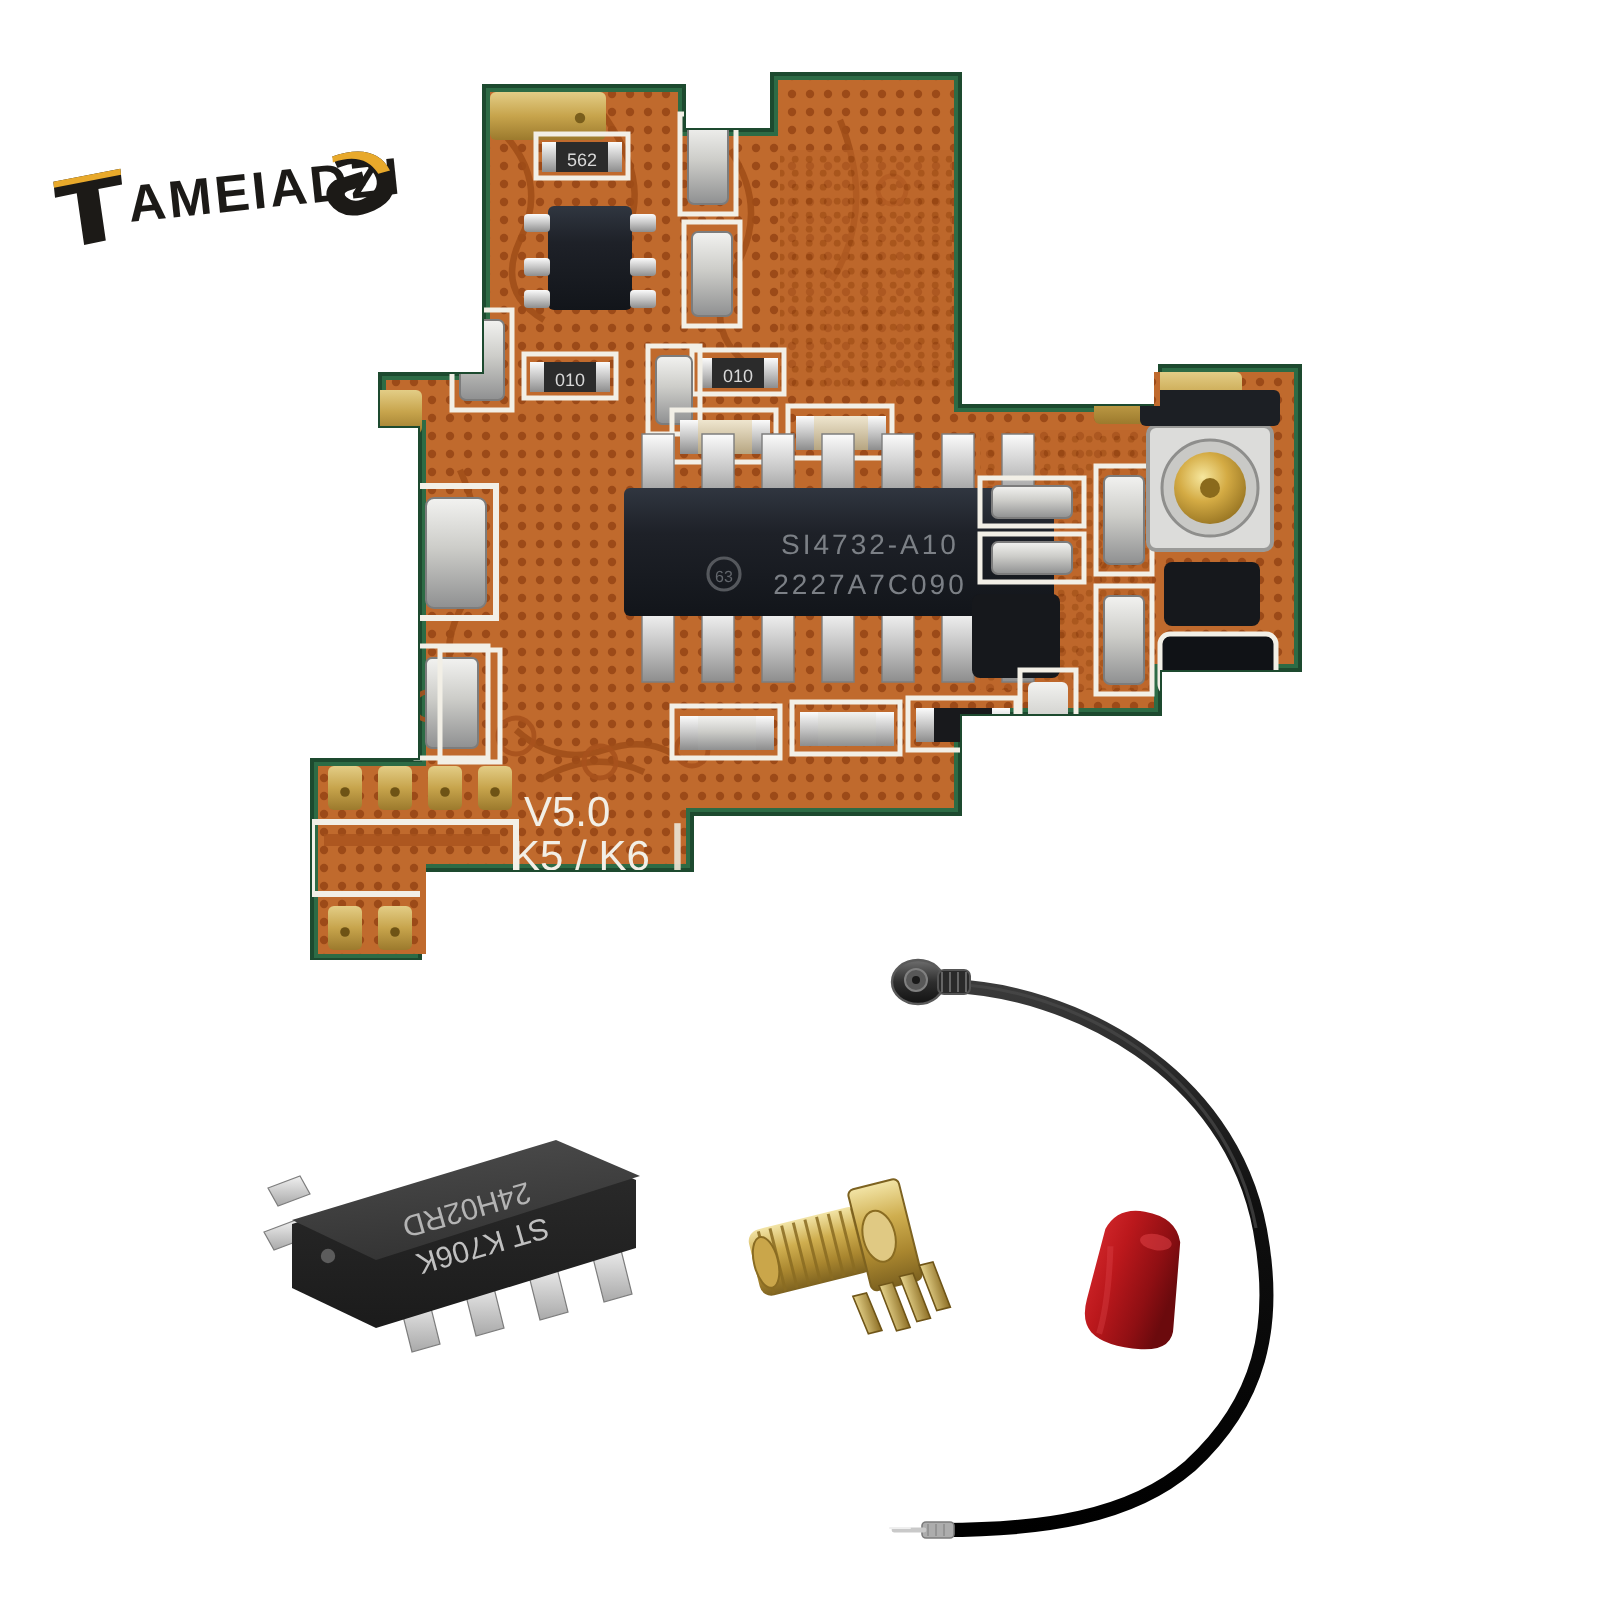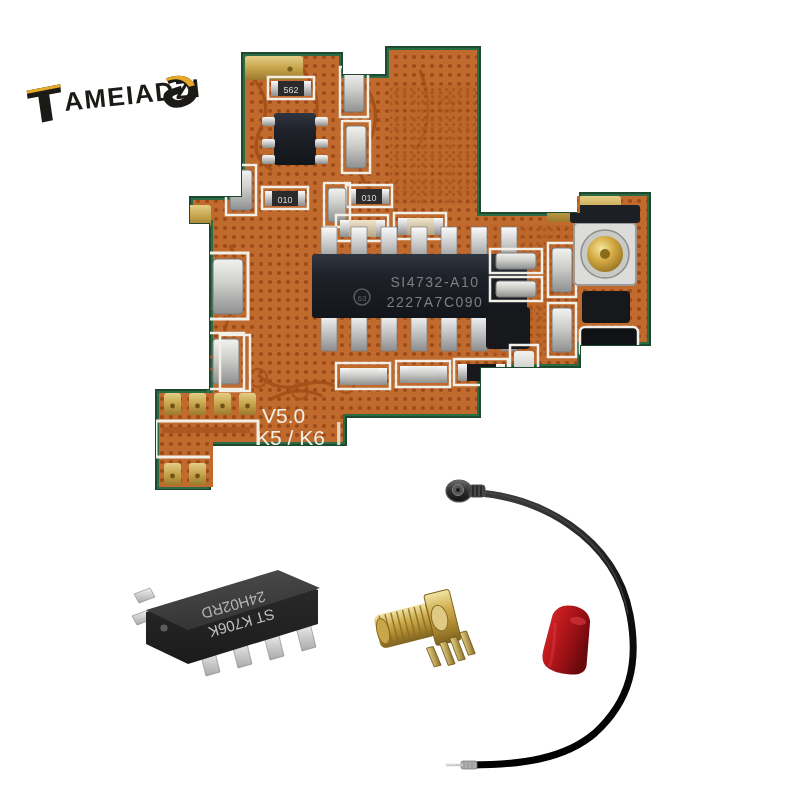--- a/index.html
+++ b/index.html
@@ -7,21 +7,21 @@
   body{width:800px;height:800px;overflow:hidden;
        font-family:"Liberation Sans", sans-serif;}
   #stage{position:relative;width:800px;height:800px;background:#ffffff;}
   .abs{position:absolute;}
 
   
   #watermark{left:22px;top:68px;width:180px;height:62px;}
   #watermark svg{display:block;}
 
   
-  #pcb-wrap{left:150px;top:45px;width:510px;height:445px;}
+  #pcb-wrap{left:150px;top:35px;width:510px;height:445px;}
   #pcb-wrap svg{display:block;}
 
   
   #eeprom{left:128px;top:552px;width:200px;height:130px;}
   #sma{left:368px;top:578px;width:115px;height:105px;}
   #cap{left:528px;top:596px;width:85px;height:95px;}
   #coax{left:425px;top:465px;width:235px;height:320px;}
   .partsvg{display:block;}
 
   

